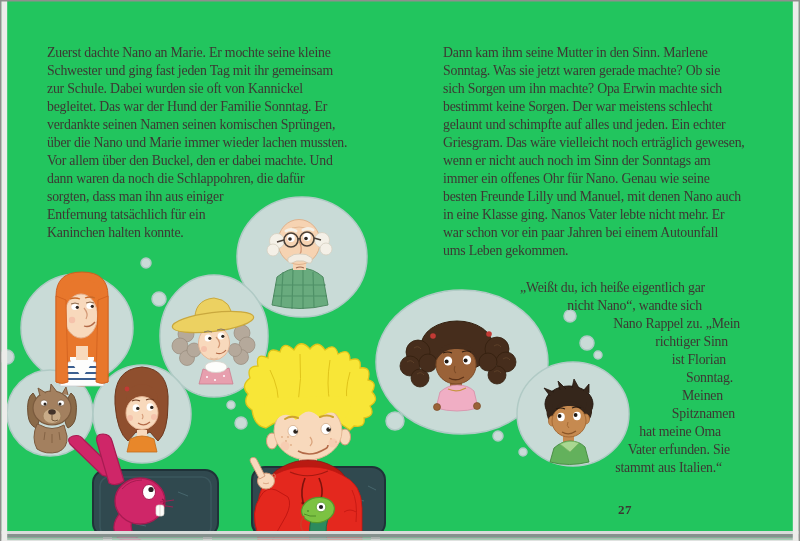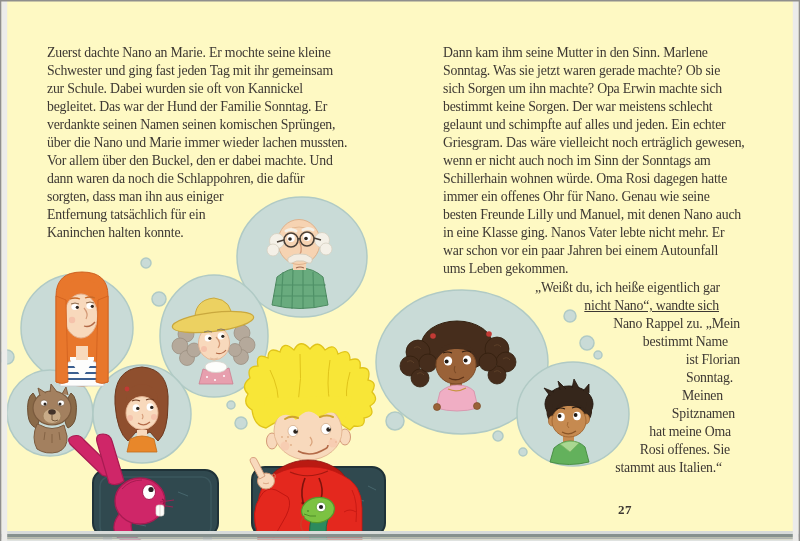--- a/index.html
+++ b/index.html
@@ -1,32 +1,32 @@
 <!DOCTYPE html>
 <html><head>
 <meta charset="utf-8">
 <style>
   html,body{margin:0;padding:0;background:#ffffff;}
-  #stage{position:relative;width:800px;height:541px;overflow:hidden;background:#fef9c3;
+  #stage{position:relative;width:800px;height:541px;overflow:hidden;background:#22c55e;
          font-family:"Liberation Serif","DejaVu Serif",serif;}
   #illu{position:absolute;left:0;top:0;z-index:1;}
   .textcol{position:absolute;z-index:2;color:#3d3833;font-size:13.8px;line-height:18px;letter-spacing:-0.2px;}
   .tline{white-space:nowrap;}
   #left-text{left:47px;top:44px;}
   #right-text{left:443px;top:44px;}
   #quote-text{right:60px;top:279px;text-align:right;}
-  #quote-text .tline:nth-child(1){margin-right:20px;}
-  #quote-text .tline:nth-child(2){margin-right:21px;text-decoration:underline;}
+  #quote-text .tline:nth-child(1){margin-right:35px;}
+  #quote-text .tline:nth-child(2){margin-right:38px;}
   #quote-text .tline:nth-child(3){margin-right:0px;}
   #quote-text .tline:nth-child(4){margin-right:12px;}
-  #quote-text .tline:nth-child(5){}
+  #quote-text .tline:nth-child(5){margin-right:14px;}
   #quote-text .tline:nth-child(6){margin-right:7px;}
   #quote-text .tline:nth-child(7){margin-right:17px;text-align:right;}
   #quote-text .tline:nth-child(8){margin-right:5px;}
-  #quote-text .tline:nth-child(9){margin-right:9px;}
+  #quote-text .tline:nth-child(9){margin-right:19px;}
   #quote-text .tline:nth-child(10){margin-right:10px;}
   #quote-text .tline:nth-child(11){margin-right:18px;}
   #page-num{position:absolute;z-index:2;left:612px;top:502px;width:26px;text-align:center;
             color:#3d3833;font-size:13px;font-weight:bold;letter-spacing:0.5px;}
 </style>
 </head>
 <body>
 
 <div id="stage">
 
@@ -316,35 +316,34 @@
       <div class="tline">Kaninchen halten konnte.</div>
     </div>
 <div id="right-text" class="textcol">
       <div class="tline">Dann kam ihm seine Mutter in den Sinn. Marlene</div>
       <div class="tline">Sonntag. Was sie jetzt waren gerade machte? Ob sie</div>
       <div class="tline">sich Sorgen um ihn machte? Opa Erwin machte sich</div>
       <div class="tline">bestimmt keine Sorgen. Der war meistens schlecht</div>
       <div class="tline">gelaunt und schimpfte auf alles und jeden. Ein echter</div>
       <div class="tline">Griesgram. Das wäre vielleicht noch erträglich gewesen,</div>
       <div class="tline">wenn er nicht auch noch im Sinn der Sonntags am</div>
-      <div class="tline">Schillerhain wohnen würde. Oma Rosi dagegen hatte</div>
       <div class="tline">immer ein offenes Ohr für Nano. Genau wie seine</div>
       <div class="tline">besten Freunde Lilly und Manuel, mit denen Nano auch</div>
       <div class="tline">in eine Klasse ging. Nanos Vater lebte nicht mehr. Er</div>
       <div class="tline">war schon vor ein paar Jahren bei einem Autounfall</div>
       <div class="tline">ums Leben gekommen.</div>
     </div>
 <div id="quote-text" class="textcol">
       <div class="tline">„Weißt du, ich heiße eigentlich gar</div>
       <div class="tline">nicht Nano“, wandte sich</div>
       <div class="tline">Nano Rappel zu. „Mein</div>
-      <div class="tline">bestimmt Name</div>
+      <div class="tline">richtiger Sinn</div>
       <div class="tline">ist Florian</div>
       <div class="tline">Sonntag.</div>
       <div class="tline">Meinen</div>
       <div class="tline">Spitznamen</div>
       <div class="tline">hat meine Oma</div>
-      <div class="tline">Rosi offenes. Sie</div>
+      <div class="tline">Vater erfunden. Sie</div>
       <div class="tline">stammt aus Italien.“</div>
     </div>
 <div id="page-num">27</div>
 
 </div>
 
 </body></html>

